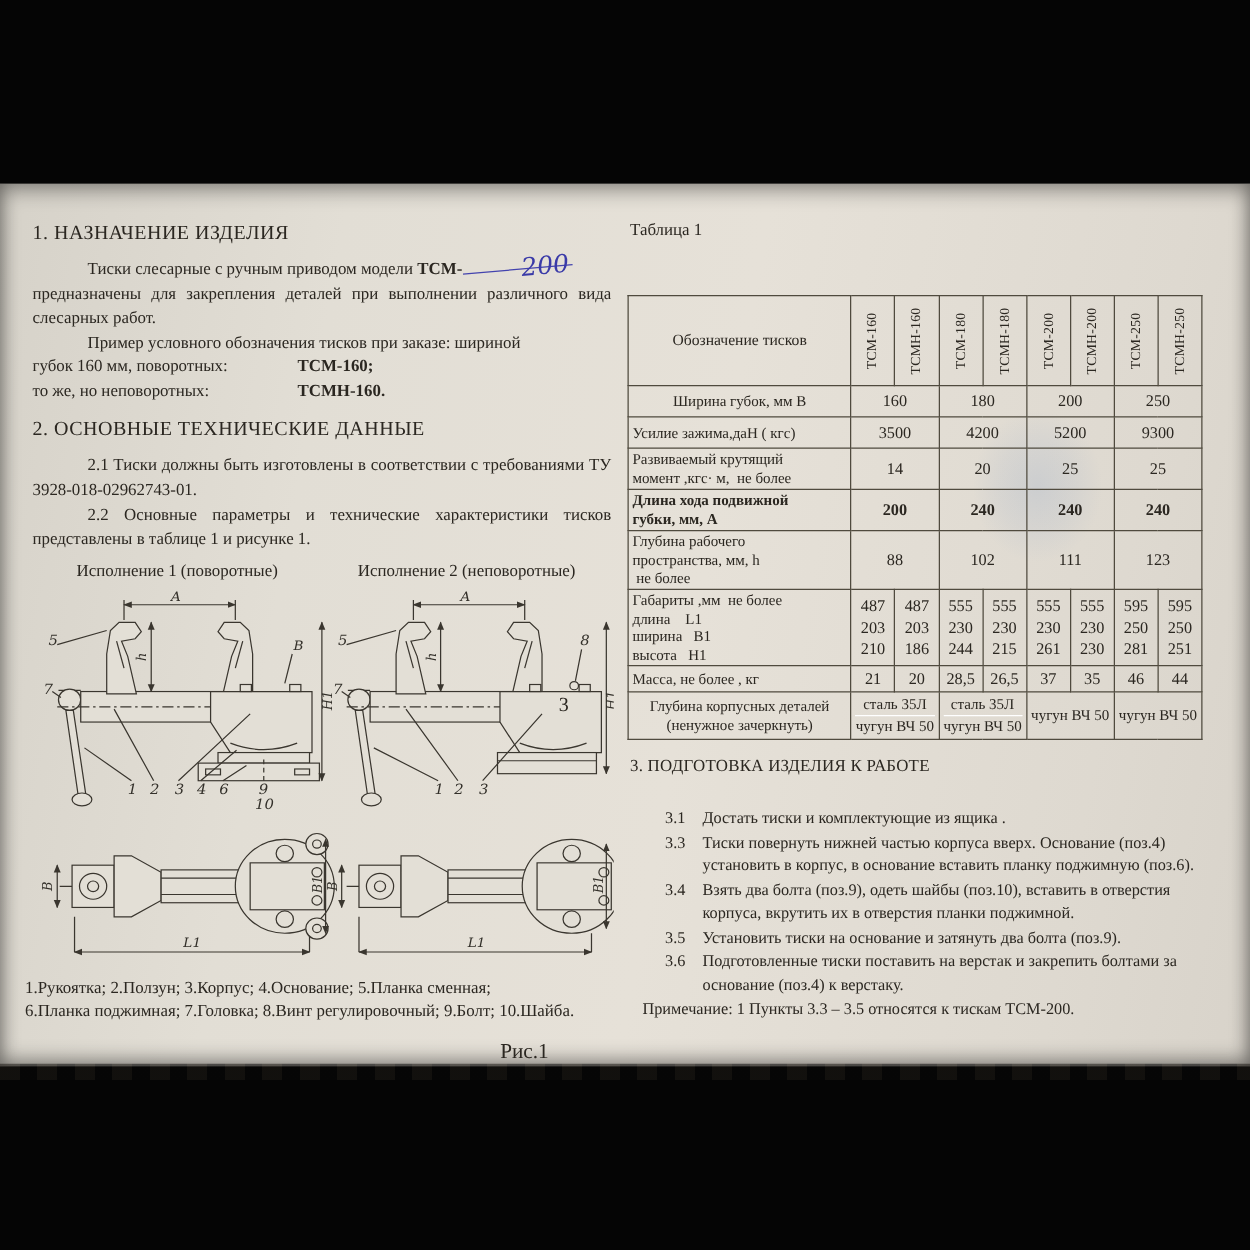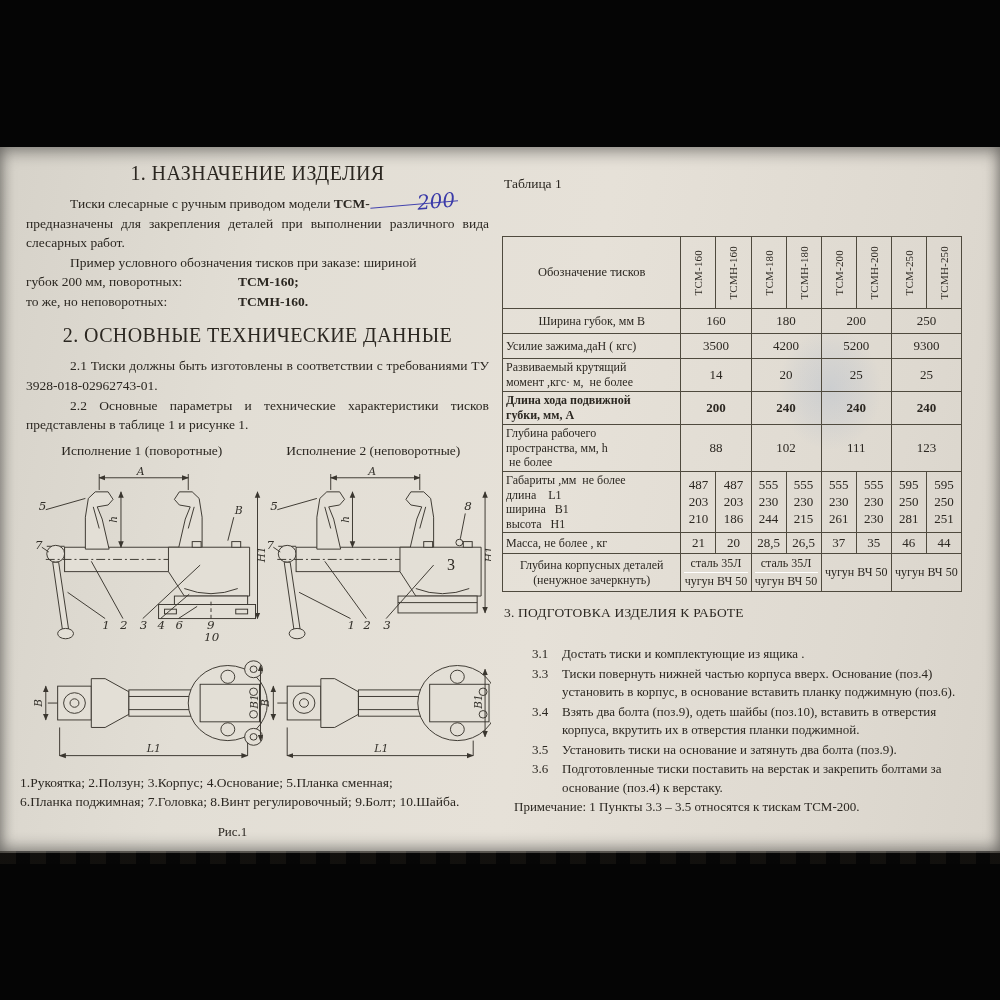--- a/index.html
+++ b/index.html
@@ -7,34 +7,34 @@
        font-family:"Liberation Serif", serif;color:#2b2721;}
   .paper{position:absolute;left:0;top:147px;width:1000px;height:706px;
          background:linear-gradient(100deg,#d6d2c9 0%,#e2ded5 25%,#e6e1d8 55%,#ded9d0 85%,#d8d3ca 100%);
          box-shadow:inset 0 5px 16px rgba(0,0,0,.38), inset 0 -7px 14px rgba(0,0,0,.30);}
   .edge-strip{position:absolute;left:0;top:851px;width:1000px;height:13px;
          background:repeating-linear-gradient(90deg,#1d1a15 0 16px,#070707 16px 30px);opacity:.55;}
   .stamp{position:absolute;left:778px;top:328px;width:104px;height:122px;border-radius:50%;
          background:radial-gradient(closest-side,rgba(105,140,195,.17),rgba(105,140,195,.08) 60%,transparent);}
   .col-left{position:absolute;left:26px;top:162px;width:463px;}
   .col-right{position:absolute;left:502px;top:176px;width:478px;}
-  .h-center{font-size:20px;text-align:center;letter-spacing:.4px;margin:0 0 9px;}
+  .h-center{font-size:16px;text-align:left;letter-spacing:.4px;margin:16px 0 9px;}
   .para{font-size:13.5px;line-height:1.45;text-align:justify;margin:0;}
   .indent{text-indent:44px;}
   .noj{text-align:left;}
   .exline{font-size:13.5px;line-height:1.45;}
   .exlabel{display:inline-block;width:212px;}
   b.model{font-weight:bold;}
   .hand{display:inline-block;font-style:italic;color:#3a3aa8;font-size:20px;line-height:0;
         border-bottom:1.5px solid #4343ae;padding:0 3px 1px 3px;transform:rotate(-5deg) translateY(2px);
         font-family:"DejaVu Serif",serif;}
   .variants{display:flex;margin-top:8px;font-size:13.5px;}
   .variants span{flex:1;text-align:center;}
   .parts{font-size:13.5px;line-height:1.45;margin:4px 0 0 -6px;}
-  .figcap{font-size:13px;text-align:center;margin-top:12px;padding-right:50px;}
+  .figcap{font-size:17px;text-align:right;margin-top:12px;padding-right:50px;}
   .pagenum{position:absolute;left:447px;top:556px;font-size:16px;}
   
   .tcap{font-size:13.5px;margin:0 0 4px 2px;}
   table.spec{border-collapse:collapse;width:460px;table-layout:fixed;margin-top:44px;}
   table.spec td{border:1px solid #4f4a3e;vertical-align:middle;padding:1px 3px;}
   td.lbl{font-size:12px;line-height:1.22;}
   td.lblc{font-size:12.5px;text-align:center;}
   td.val{font-size:13px;text-align:center;padding:1px 0;}
   td.vh{padding:3px 0;}
   td.vh div{writing-mode:vertical-rl;transform:rotate(180deg);font-size:11px;margin:0 auto;
@@ -67,21 +67,21 @@
 <div class="col-left">
   <div class="h-center">1. НАЗНАЧЕНИЕ ИЗДЕЛИЯ</div>
 
   <div class="para noj indent">
     <span>Тиски слесарные с ручным приводом модели </span><b class="model">ТСМ-</b><span class="hand">200</span>
   </div>
   <div class="para">предназначены для закрепления деталей при выполнении различного вида слесарных работ.</div>
 
   <div class="exline indent para noj">Пример условного обозначения тисков при заказе: шириной</div>
   <div class="exline">
-    <span class="exlabel">губок 200 мм, поворотных:</span><b class="model">ТСМ-160;</b>
+    <span class="exlabel">губок 160 мм, поворотных:</span><b class="model">ТСМ-160;</b>
   </div>
   <div class="exline">
     <span class="exlabel">то же, но неповоротных:</span><b class="model">ТСМН-160.</b>
   </div>
 
   <div class="h-center" style="margin-top:13px;">2. ОСНОВНЫЕ ТЕХНИЧЕСКИЕ ДАННЫЕ</div>
   <div class="para indent">2.1 Тиски должны быть изготовлены в соответствии с требованиями ТУ 3928-018-02962743-01.</div>
   <div class="para indent">2.2 Основные параметры и технические характеристики тисков представлены в таблице 1 и рисунке 1.</div>
 
   <div class="variants">

